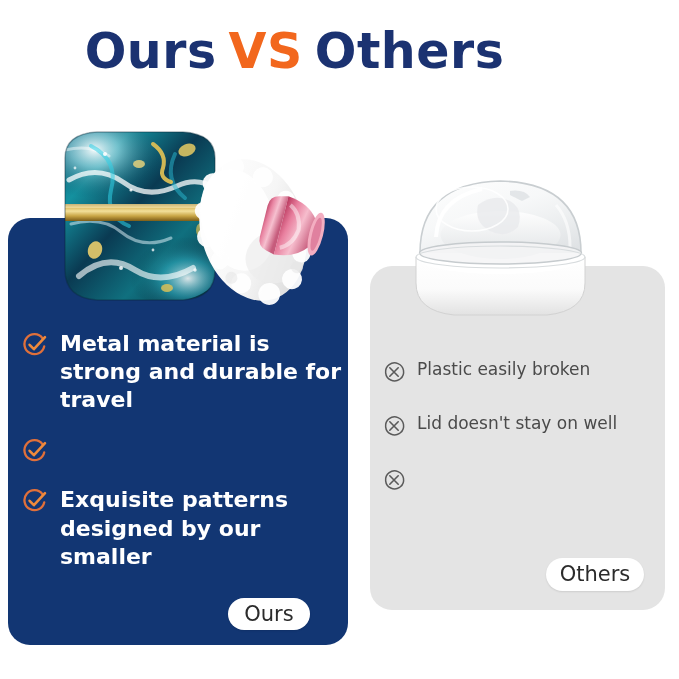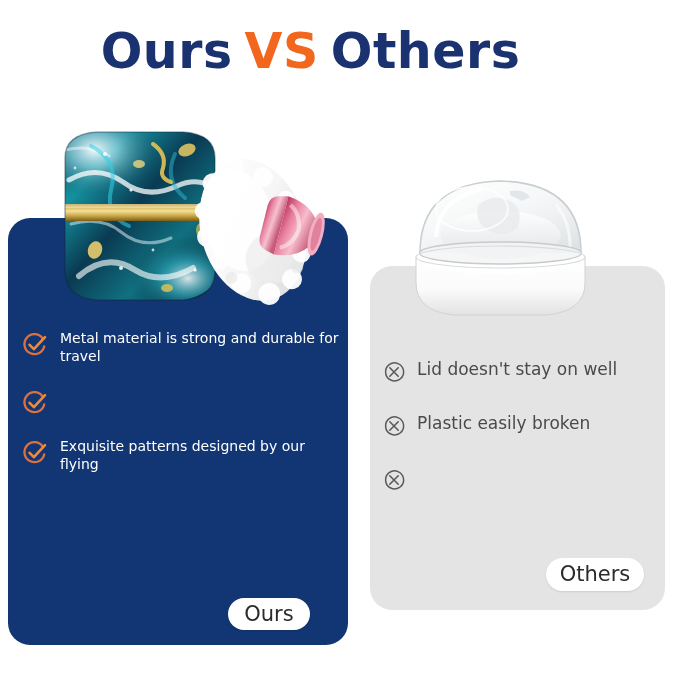--- a/index.html
+++ b/index.html
@@ -16,21 +16,21 @@
   #stage {
     position: relative;
     width: 679px;
     height: 679px;
     background: #ffffff;
   }
 
   
   #title {
     position: absolute;
-    left: 16px;
+    left: 0;
     top: 27px;
     width: 589px;
     text-align: center;
     font-family: "DejaVu Sans", sans-serif;
     font-size: 49px;
     font-weight: bold;
     letter-spacing: 0.5px;
     white-space: nowrap;
     line-height: 1;
   }
@@ -73,22 +73,22 @@
   .feat-icon {
     flex: 0 0 auto;
     width: 26px;
     height: 26px;
     margin-right: 12px;
     margin-top: 2px;
   }
   .feat-icon svg { display: block; width: 26px; height: 26px; }
   .feat-text {
     font-family: "DejaVu Sans", sans-serif;
-    font-size: 14px;
-    font-weight: normal;
+    font-size: 22px;
+    font-weight: bold;
     line-height: 1.28;
     color: #ffffff;
   }
 
   #others-list {
     left: 382px;
     top: 358px;
     width: 280px;
   }
   #others-list .feat-row { margin-bottom: 28px; }
@@ -335,45 +335,45 @@
     </div>
 
 
     <div class="feat-row">
       <span class="feat-icon">
         <svg viewBox="0 0 26 26" xmlns="http://www.w3.org/2000/svg">
           <path d="M20.5 6.2 A10 10 0 1 0 22.2 14.4" fill="none" stroke="#e0703a" stroke-width="2.3" stroke-linecap="round"></path>
           <path d="M7.6 12.8 L11.9 17.2 L23 5.2" fill="none" stroke="#ef8a3c" stroke-width="2.6" stroke-linecap="round" stroke-linejoin="round"></path>
         </svg>
       </span>
-      <span class="feat-text">Exquisite patterns designed by our flying</span>
+      <span class="feat-text">Exquisite patterns designed by our smaller</span>
     </div>
 
   </div>
 
   <div class="feat-list" id="others-list">
 
     <div class="feat-row">
       <span class="feat-icon">
         <svg viewBox="0 0 24 24" xmlns="http://www.w3.org/2000/svg">
           <path d="M18.4 18.8 A9 9 0 1 0 17.6 19.4" fill="none" stroke="#5a5a5a" stroke-width="1.5" stroke-linecap="round"></path>
           <path d="M7.8 7.8 L16.2 16.2 M16.2 7.8 L7.8 16.2" fill="none" stroke="#5a5a5a" stroke-width="1.6" stroke-linecap="round"></path>
         </svg>
       </span>
-      <span class="feat-text">Lid doesn't stay on well</span>
+      <span class="feat-text">Plastic easily broken</span>
     </div>
 
     <div class="feat-row">
       <span class="feat-icon">
         <svg viewBox="0 0 24 24" xmlns="http://www.w3.org/2000/svg">
           <path d="M18.4 18.8 A9 9 0 1 0 17.6 19.4" fill="none" stroke="#5a5a5a" stroke-width="1.5" stroke-linecap="round"></path>
           <path d="M7.8 7.8 L16.2 16.2 M16.2 7.8 L7.8 16.2" fill="none" stroke="#5a5a5a" stroke-width="1.6" stroke-linecap="round"></path>
         </svg>
       </span>
-      <span class="feat-text">Plastic easily broken</span>
+      <span class="feat-text">Lid doesn't stay on well</span>
     </div>
 
     <div class="feat-row">
       <span class="feat-icon">
         <svg viewBox="0 0 24 24" xmlns="http://www.w3.org/2000/svg">
           <path d="M18.4 18.8 A9 9 0 1 0 17.6 19.4" fill="none" stroke="#5a5a5a" stroke-width="1.5" stroke-linecap="round"></path>
           <path d="M7.8 7.8 L16.2 16.2 M16.2 7.8 L7.8 16.2" fill="none" stroke="#5a5a5a" stroke-width="1.6" stroke-linecap="round"></path>
         </svg>
       </span>
     </div>

